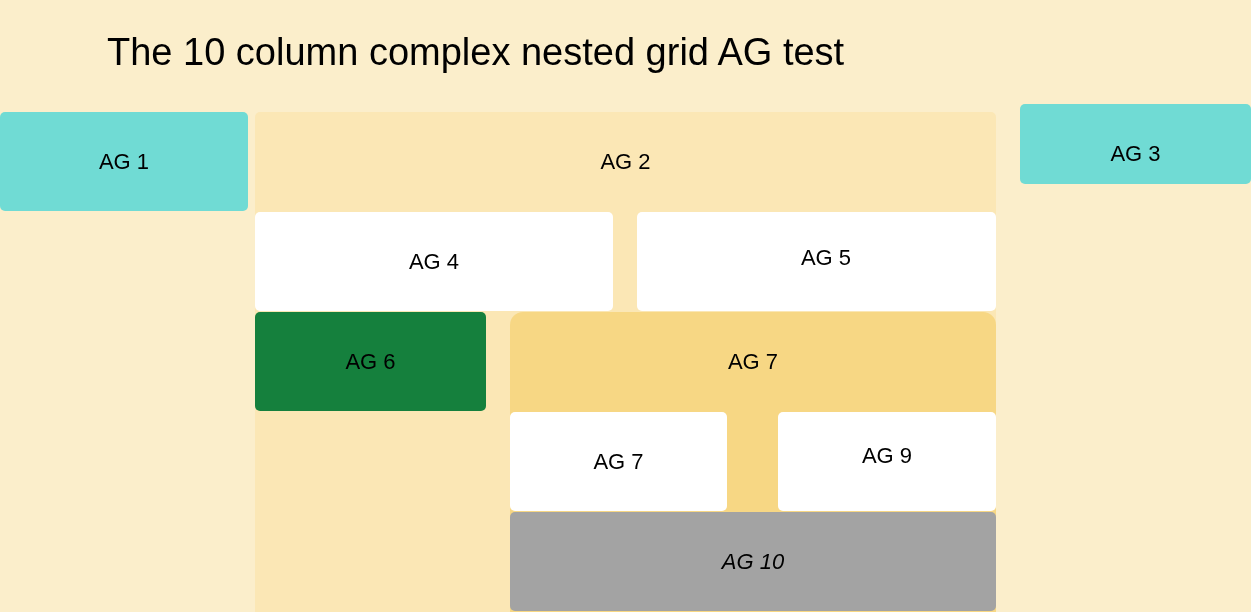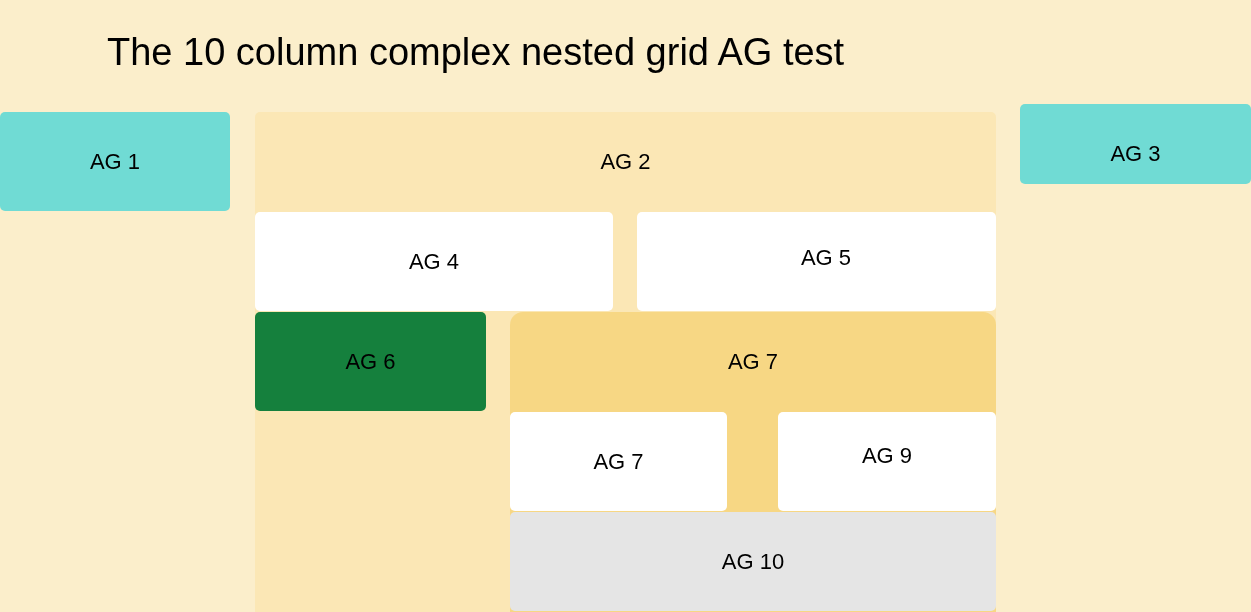--- a/index.html
+++ b/index.html
@@ -21,28 +21,28 @@
   }
   .box > .lbl {
     position:absolute; left:0; right:0; top:0; height:100px;
     display:flex; align-items:center; justify-content:center;
   }
   .teal { background:#70dbd4; }
   .cream { background:#fbe7b5; }
   .pink { background:#ffffff; }
   .salmon { background:#15803d; }
   .gold { background:#f7d784;border-radius:13px; }
-  .rose { background:#e5e5e5; }
+  .rose { background:#a3a3a3;font-style:italic; }
 </style>
 </head>
 <body>
 
 <h1 class="title">The 10 column complex nested grid AG test</h1>
 
-<div class="box teal" style="left:0;top:112px;width:230px;height:99px;text-decoration:underline;">
+<div class="box teal" style="left:0;top:112px;width:248px;height:99px;text-decoration:underline;">
   <div class="lbl">AG 1</div>
 </div>
 
 <div class="box cream" style="left:255px;top:112px;width:741px;height:500px;border-bottom-left-radius:0;border-bottom-right-radius:0;">
   <div class="lbl">AG 2</div>
 </div>
 
 <div class="box teal" style="left:1020px;top:104px;width:231px;height:80px;">
   <div class="lbl">AG 3</div>
 </div>

